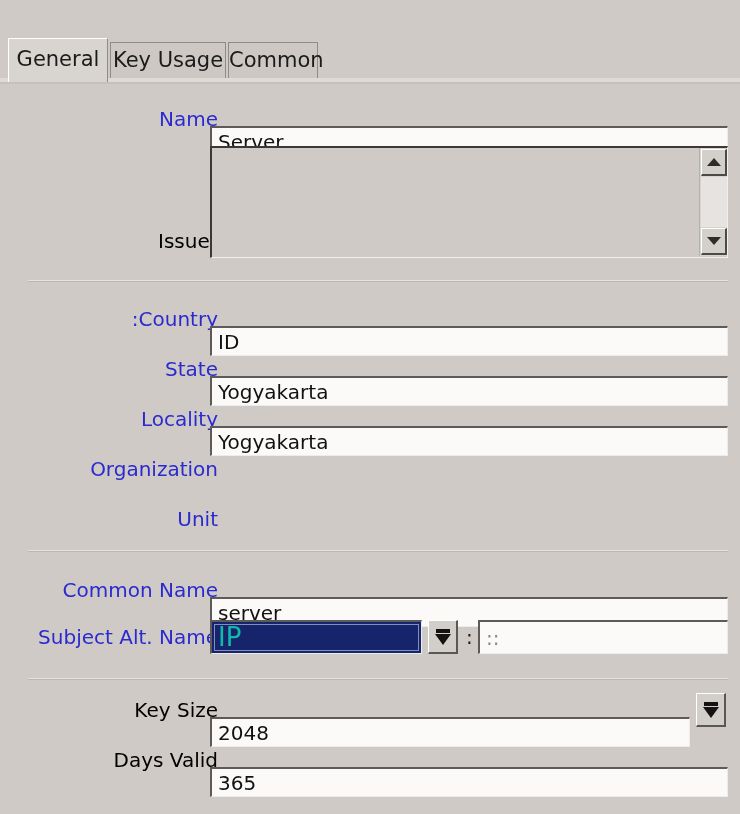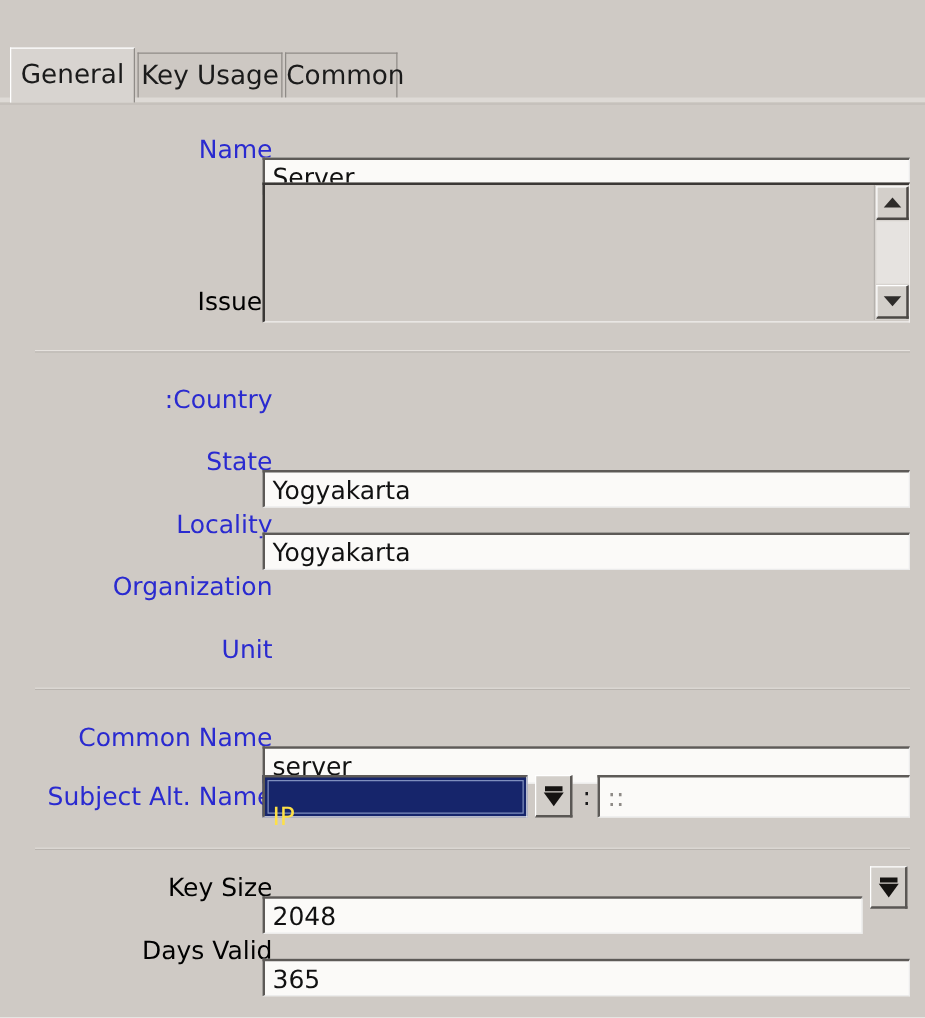--- a/index.html
+++ b/index.html
@@ -252,25 +252,24 @@
   .combo-select-inner {
     position: absolute;
     left: 2px; top: 2px; right: 2px; bottom: 2px;
     border: 1px solid #7f8fbe;
     box-sizing: border-box;
   }
   .combo-select-text {
     position: absolute;
     left: 6px;
     top: 1px;
-    font-size: 20px;
+    font-size: 26px;
     line-height: 28px;
-    color: #fde047;
+    color: #14b8a6;
     white-space: nowrap;
-    margin-top: 16px;
   }
   .dropbtn {
     position: absolute;
     top: 0;
     width: 30px;
     height: 34px;
     box-sizing: border-box;
     background: #d2cec9;
     border-top: 1px solid #ffffff;
     border-left: 1px solid #ffffff;
@@ -359,20 +358,21 @@
             <span class="sb-arrow down"></span>
           </div>
         </div>
       </div>
     </div>
 
     <div class="sep" style="top:196px;"></div>
 
     <div class="row" style="top:218px;">
       <div class="fld-label clip">Country:</div>
+      <input class="txt" type="text" value="ID" style="">
     </div>
 
     <div class="row" style="top:268px;">
       <div class="fld-label clip">State</div>
       <input class="txt" type="text" value="Yogyakarta" style="">
     </div>
 
     <div class="row" style="top:318px;">
       <div class="fld-label clip">Locality</div>
       <input class="txt" type="text" value="Yogyakarta" style="">

